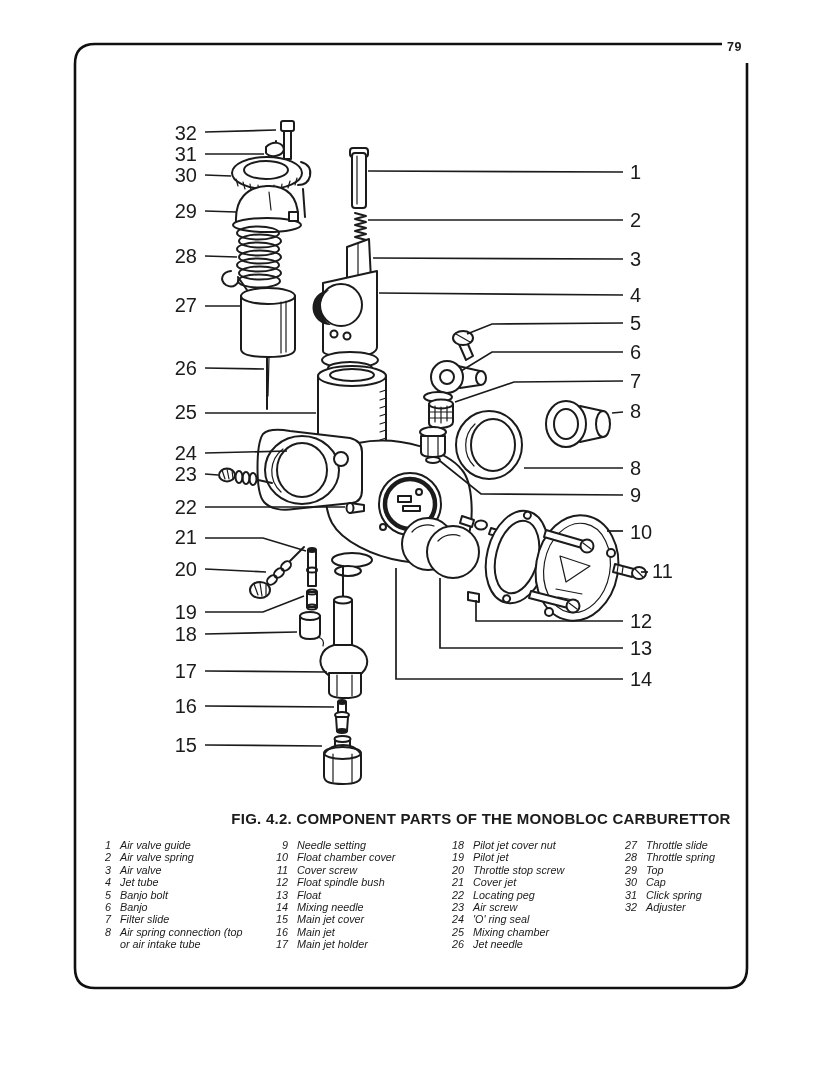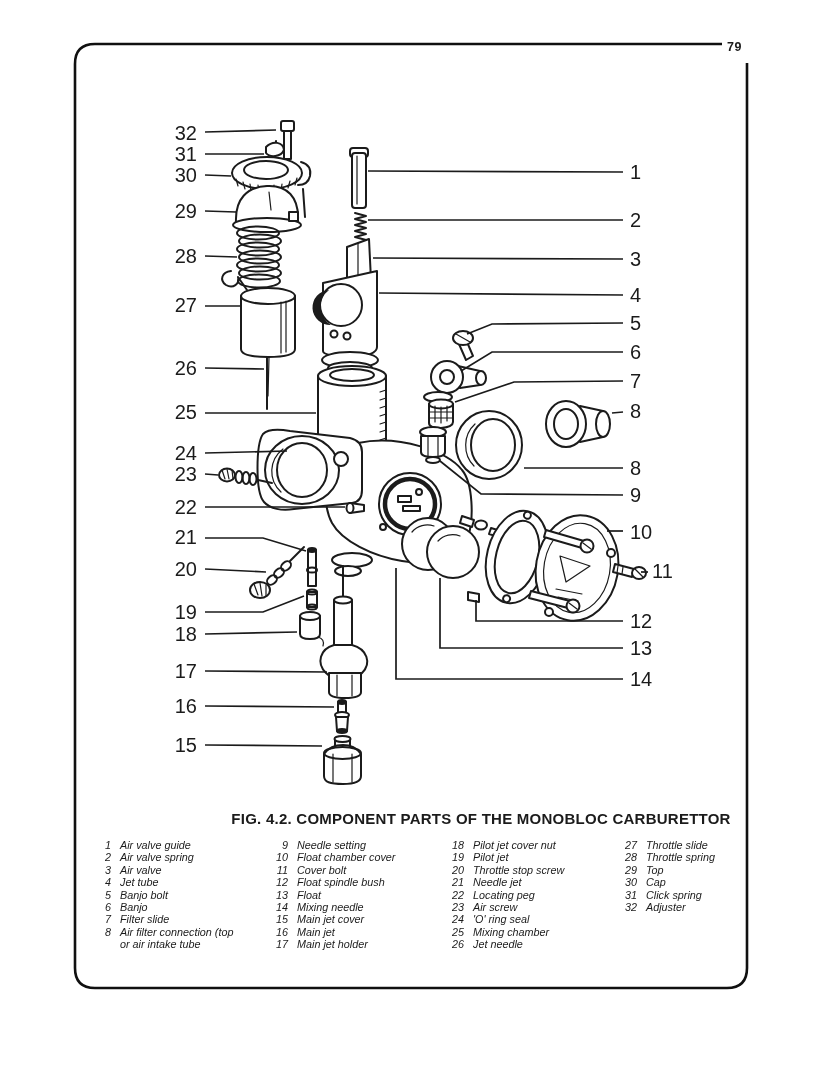--- a/index.html
+++ b/index.html
@@ -375,36 +375,36 @@
         <div class="plist-row">
           <span class="plist-num">6</span>
           <span class="plist-label">Banjo</span>
         </div>
         <div class="plist-row">
           <span class="plist-num">7</span>
           <span class="plist-label">Filter slide</span>
         </div>
         <div class="plist-row">
           <span class="plist-num">8</span>
-          <span class="plist-label">Air filter connection (top
+          <span class="plist-label">Air spring connection (top
 or air intake tube</span>
         </div>
       </div>
     <div class="plist-col c1">
         <div class="plist-row">
           <span class="plist-num">9</span>
           <span class="plist-label">Needle setting</span>
         </div>
         <div class="plist-row">
           <span class="plist-num">10</span>
           <span class="plist-label">Float chamber cover</span>
         </div>
         <div class="plist-row">
           <span class="plist-num">11</span>
-          <span class="plist-label">Cover bolt</span>
+          <span class="plist-label">Cover screw</span>
         </div>
         <div class="plist-row">
           <span class="plist-num">12</span>
           <span class="plist-label">Float spindle bush</span>
         </div>
         <div class="plist-row">
           <span class="plist-num">13</span>
           <span class="plist-label">Float</span>
         </div>
         <div class="plist-row">
@@ -432,21 +432,21 @@
         <div class="plist-row">
           <span class="plist-num">19</span>
           <span class="plist-label">Pilot jet</span>
         </div>
         <div class="plist-row">
           <span class="plist-num">20</span>
           <span class="plist-label">Throttle stop screw</span>
         </div>
         <div class="plist-row">
           <span class="plist-num">21</span>
-          <span class="plist-label">Needle jet</span>
+          <span class="plist-label">Cover jet</span>
         </div>
         <div class="plist-row">
           <span class="plist-num">22</span>
           <span class="plist-label">Locating peg</span>
         </div>
         <div class="plist-row">
           <span class="plist-num">23</span>
           <span class="plist-label">Air screw</span>
         </div>
         <div class="plist-row">

